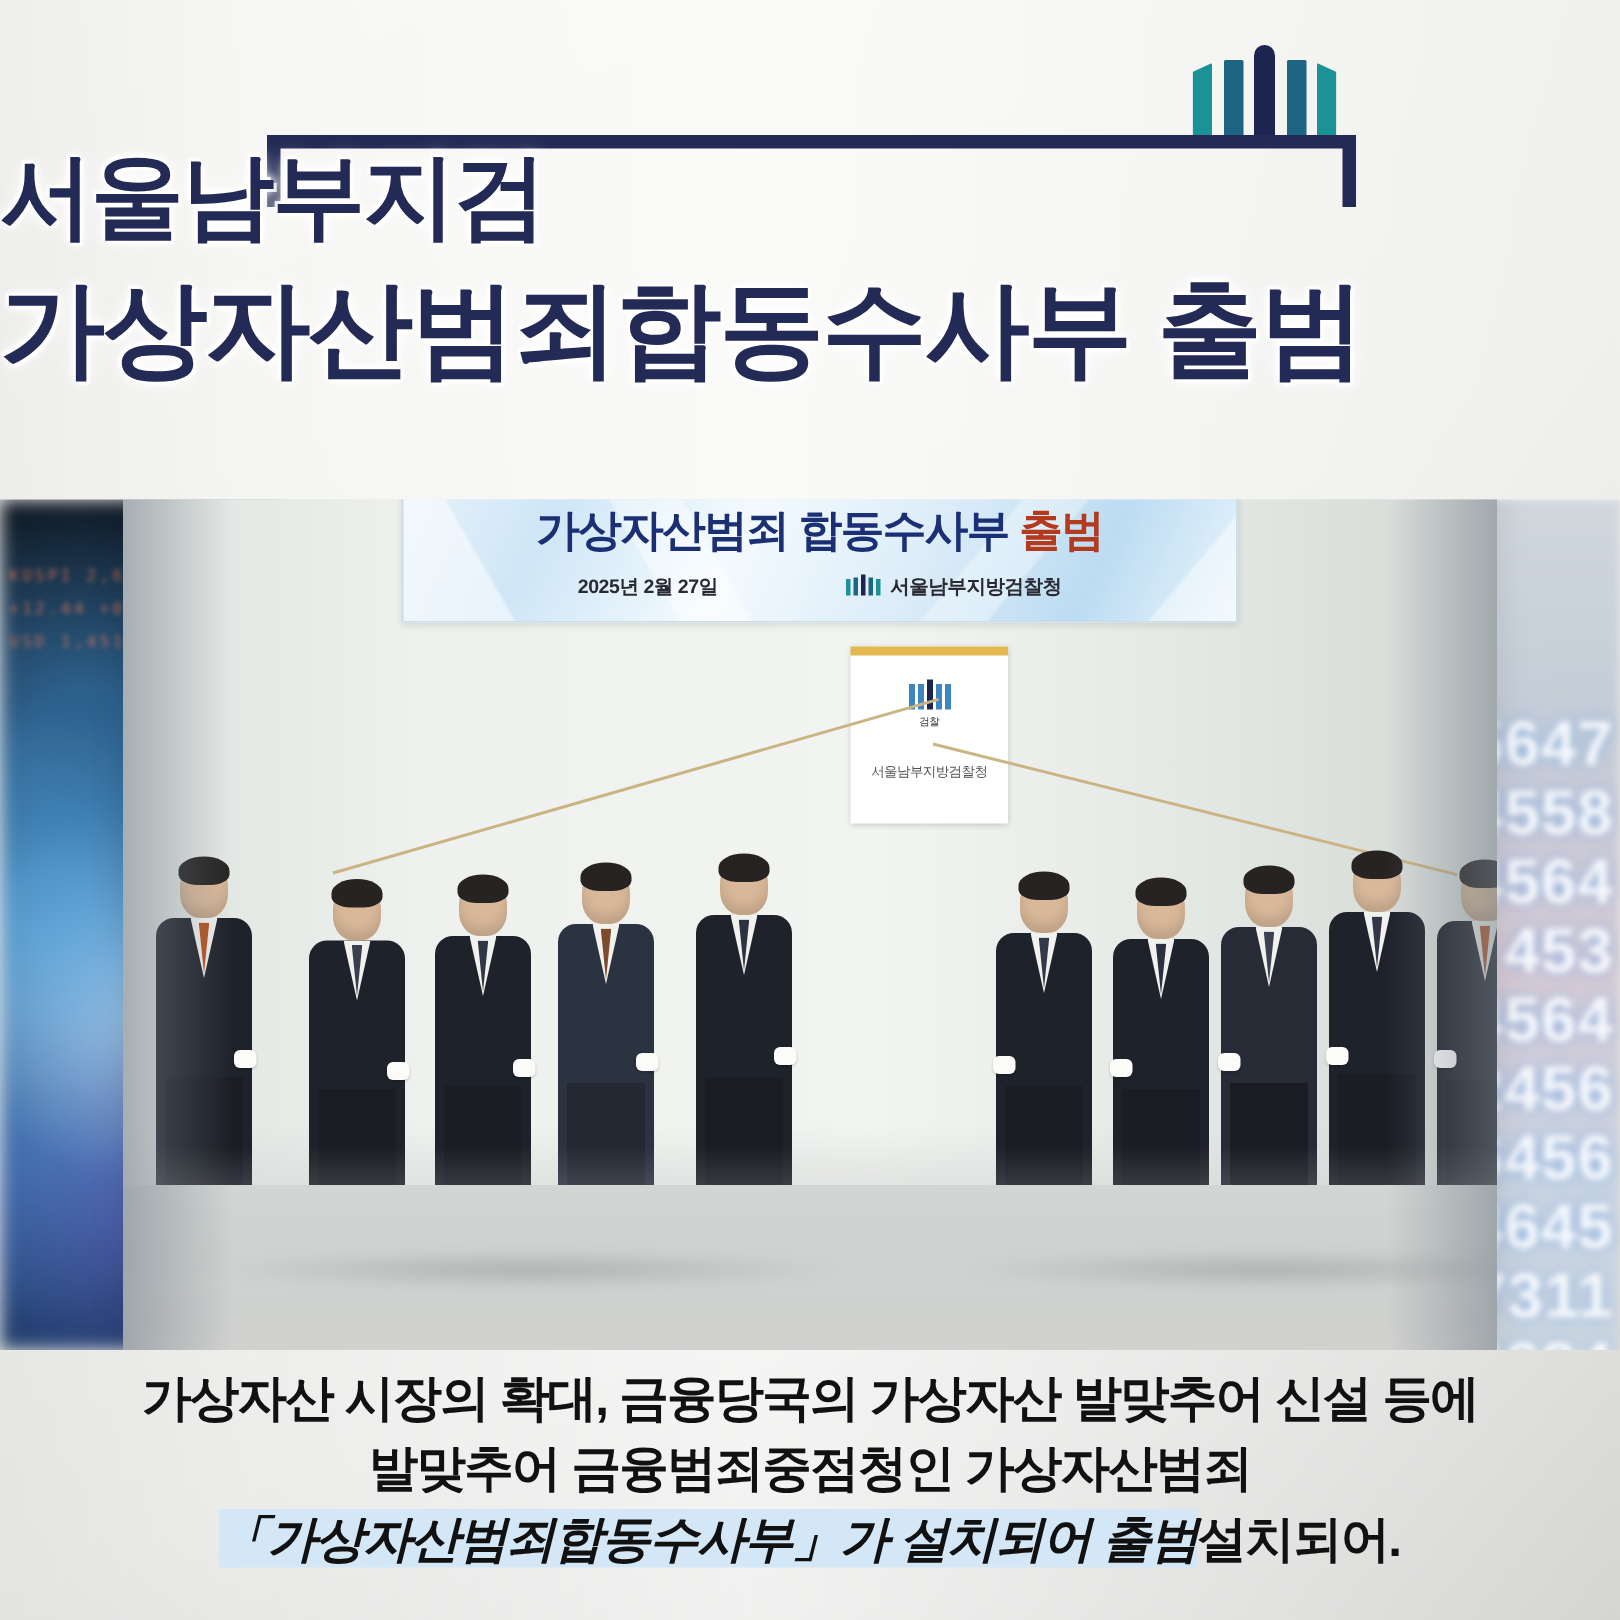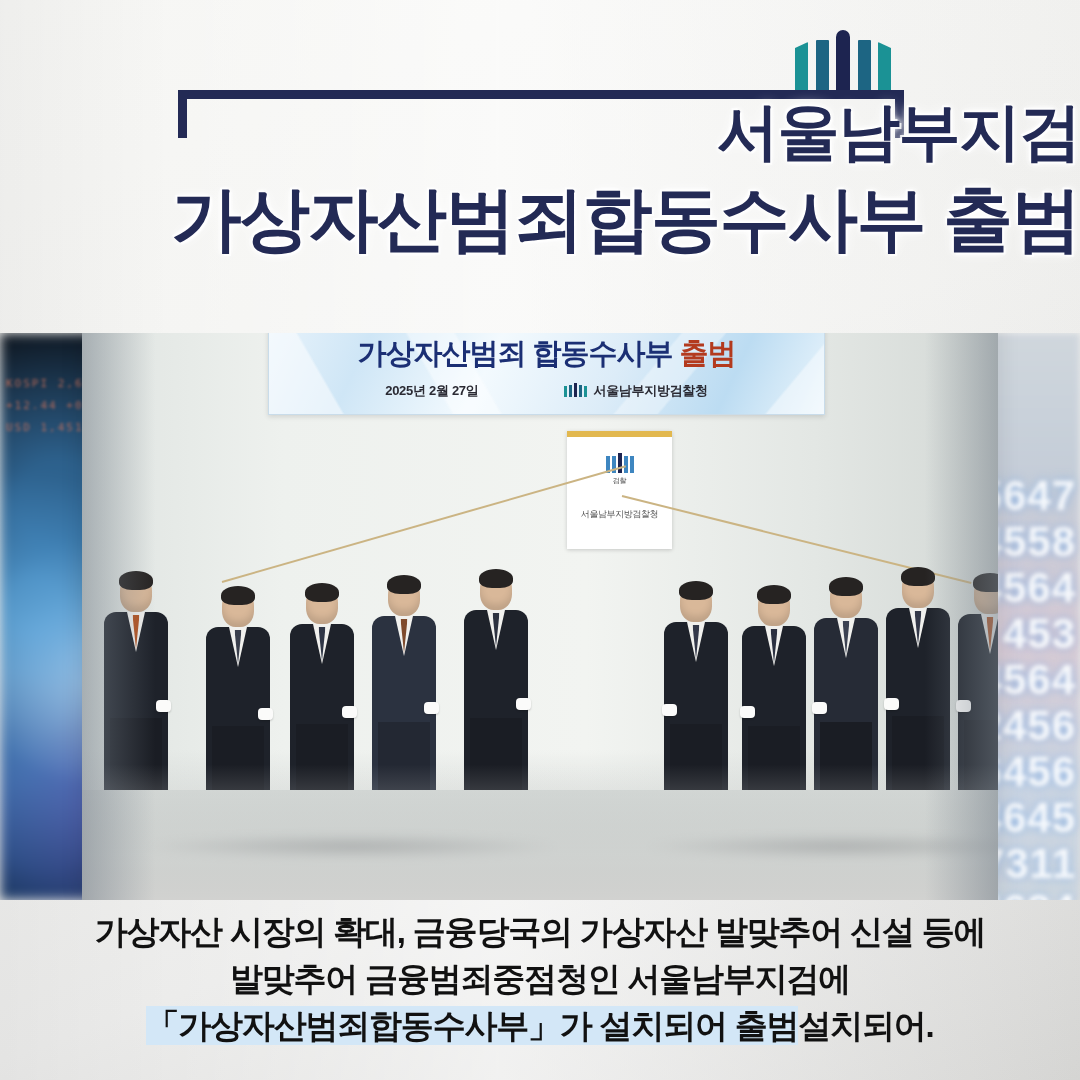--- a/index.html
+++ b/index.html
@@ -71,21 +71,21 @@
     border-left: 9px solid #232a55;
     border-right: 9px solid #232a55;
     box-sizing: border-box;
   }
 
   .title-block {
     position: absolute;
     top: 100px;
     left: 0;
     width: 1080px;
-    text-align: right;
+    text-align: left;
   }
   .title-line {
     font-family: "Liberation Sans", "DejaVu Sans", sans-serif;
     font-weight: 700;
     color: #232a55;
     letter-spacing: -1.5px;
     line-height: 1.02;
     text-shadow:
        0 0 7px #ffffff, 0 0 7px #ffffff, 0 0 14px #ffffff,
        2px 2px 0 rgba(255,255,255,0.85), -2px -2px 0 rgba(255,255,255,0.85);
@@ -417,20 +417,21 @@
     color: #111111;
     font-size: 33px;
     line-height: 47px;
     letter-spacing: -1.2px;
   }
   .caption .line { white-space: nowrap; }
   .hl {
     background: #d3e7f7;
     padding: 1px 0;
     box-decoration-break: clone;
+    font-style: italic;
     -webkit-box-decoration-break: clone;
   }
 </style>
 </head>
 <body>
 
 <div class="card">
 
   <div class="header">
 
@@ -642,17 +643,17 @@
       <div class="floor"></div>
       <div class="shadow" style="left:60px; width:420px;"></div>
       <div class="shadow" style="left:560px; width:400px;"></div>
 
       <div class="photo-feather"></div>
     </div>
   </div>
 
   <div class="caption">
     <div class="line">가상자산 시장의 확대, 금융당국의 가상자산 발맞추어 신설 등에</div>
-    <div class="line">발맞추어 금융범죄중점청인 서울남부지검에</div>
+    <div class="line">발맞추어 금융범죄중점청인 가상자산범죄</div>
     <div class="line"><span class="hl">「가상자산범죄합동수사부」가  설치되어 출범</span><span>설치되어.</span></div>
   </div>
 
 </div>
 
 </body></html>

